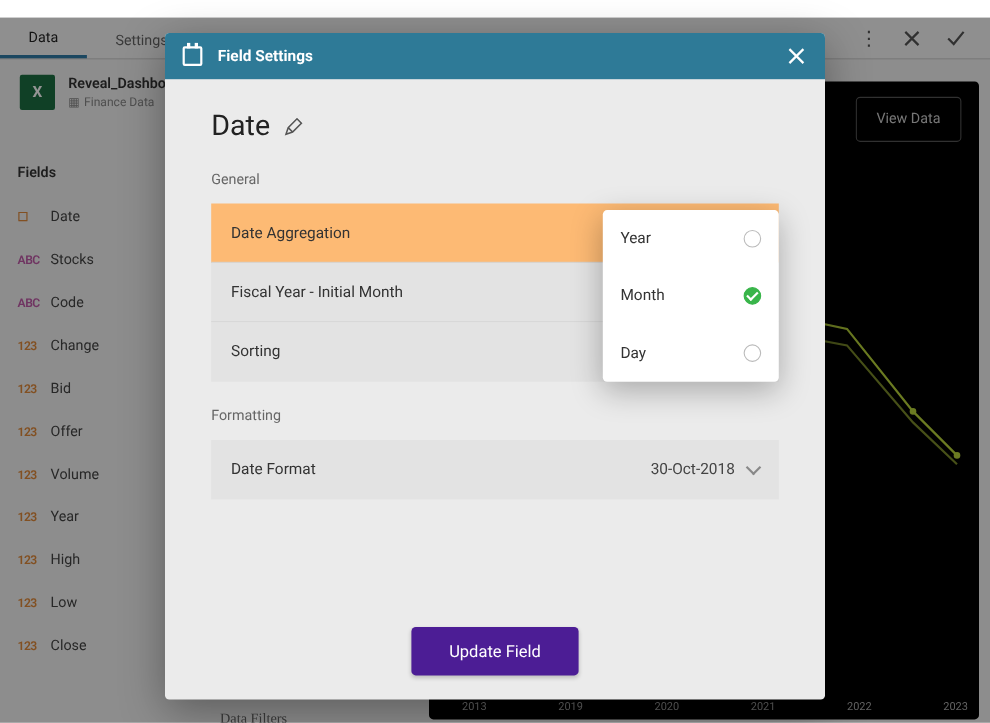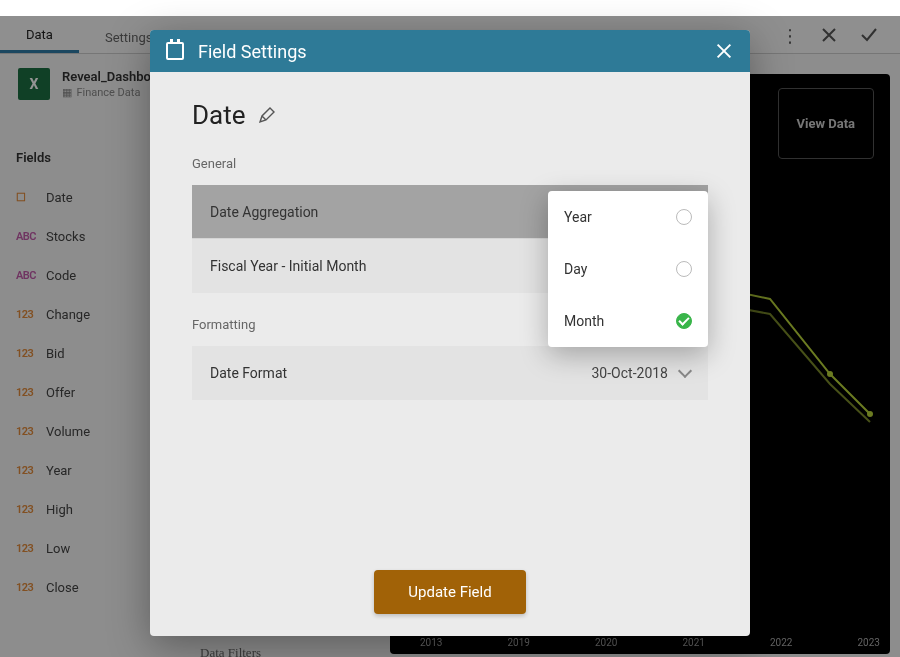--- a/index.html
+++ b/index.html
@@ -24,55 +24,55 @@
   .left-col { position: absolute; left: 0; top: 140px; width: 180px; padding: 0 16px; }
   .fields-hdr { font-size: 13px; color: #333; font-weight: 600; margin-bottom: 18px; position: absolute; top: -6px; }
   .field-list { margin-top: 22px; }
   .field-item { display: flex; align-items: center; gap: 10px; padding: 12px 0; font-size: 13px; color: #444; }
   .fi-icon { width: 20px; font-size: 11px; font-weight: 600; text-align: left; }
   .fi-date { color: #e08a3b; }
   .fi-abc { color: #c05aa8; letter-spacing: -0.5px; }
   .fi-123 { color: #e08a3b; letter-spacing: -0.5px; }
 
   .right-pane { position: absolute; top: 58px; right: 10px; width: 500px; height: 580px; background: #000; border-radius: 4px; }
-  .view-data-btn { position: absolute; top: 14px; right: 16px; padding: 27px 18px; border: 1px solid #555; border-radius: 4px; color: #ccc; font-size: 13px; font-weight: bold; }
+  .view-data-btn { position: absolute; top: 14px; right: 16px; padding: 12px 18px; border: 1px solid #555; border-radius: 4px; color: #ccc; font-size: 13px; }
   .chart-axis { position: absolute; bottom: 6px; left: 30px; right: 10px; display: flex; justify-content: space-between; font-size: 10px; color: #aaa; }
 
   .data-filters-lbl { position: absolute; left: 200px; bottom: 12px; font-size: 13px; color: #666; font-family: Liberation Serif, serif; }
 
   
   .scrim { position: absolute; inset: 0; background: rgba(0,0,0,0.42); }
 
   
   .modal { position: absolute; left: 150px; top: 14px; width: 600px; height: 606px; background: #ebebeb; border-radius: 4px; box-shadow: 0 10px 40px rgba(0,0,0,.35); display: flex; flex-direction: column; overflow: hidden; }
   .modal-hdr { height: 42px; background: #2e7a97; display: flex; align-items: center; padding: 0 16px; color: #fff; }
   .modal-hdr .cal-ic { width: 18px; height: 18px; border: 2px solid #fff; border-radius: 2px; position: relative; margin-right: 14px;}
   .modal-hdr .cal-ic::before { content:""; position:absolute; top:-5px; left:2px; width:3px; height:5px; background:#fff; }
   .modal-hdr .cal-ic::after { content:""; position:absolute; top:-5px; right:2px; width:3px; height:5px; background:#fff; }
-  .modal-title { font-size: 18px; font-weight: 400; }
+  .modal-title { font-size: 14px; font-weight: 700; }
   .modal-close { margin-left: auto; width: 20px; height: 20px; cursor: pointer; position: relative; }
   .modal-close::before, .modal-close::after { content:""; position:absolute; left:9px; top:1px; width:2px; height:18px; background:#fff; }
   .modal-close::before { transform: rotate(45deg);} .modal-close::after { transform: rotate(-45deg);}
 
   .modal-body { flex: 1; padding: 28px 42px 0; overflow: hidden; }
   .field-name-row { display:flex; align-items:center; gap:12px; margin-bottom: 26px;}
   .field-name { font-size: 26px; color: #222; font-weight: 400;}
   .pencil { width:18px; height:18px; color:#555; cursor:pointer; }
 
   .section-lbl { font-size: 13px; color: #666; margin-bottom: 14px; }
   .rows { background: transparent; margin-bottom: 24px; }
   .row { height: 54px; background: #e3e3e3; display:flex; align-items:center; padding: 0 18px; font-size: 14px; color: #333; border-bottom: 1px solid #d5d5d5; }
   .row:last-child { border-bottom: none; }
-  .row.active { background: #a3a3a3; }
+  .row.active { background: #fdba74; }
   .row .row-lbl { flex: 1; }
   .row .row-val { color: #444; margin-right: 12px; }
   .chev { display:inline-block; width:10px; height:10px; border-right:2px solid #888; border-bottom:2px solid #888; transform: rotate(45deg); margin-top:-4px; }
 
   .update-wrap { position:absolute; left:0; right:0; bottom: 22px; display:flex; justify-content:center; }
-  .update-btn { padding: 13px 34px; background: #a16207; color: #fff; font-size: 15px; border: none; border-radius: 4px; box-shadow: 0 2px 4px rgba(0,0,0,.2); cursor:pointer;}
+  .update-btn { padding: 13px 34px; background: #4c1d95; color: #fff; font-size: 15px; border: none; border-radius: 4px; box-shadow: 0 2px 4px rgba(0,0,0,.2); cursor:pointer;}
 
   
   .popover { position: absolute; left: 548px; top: 175px; width: 160px; background: #fff; border-radius: 4px; box-shadow: 0 8px 28px rgba(0,0,0,.28); overflow: hidden; }
   .pop-item { height: 52px; display:flex; align-items:center; padding: 0 16px; font-size: 14px; color:#333; cursor:pointer;text-align:center; }
   .radio { margin-left:auto; width:16px; height:16px; border-radius:50%; border:1.5px solid #bbb; display:flex; align-items:center; justify-content:center;}
   .radio.checked { background:#39b54a; border-color:#39b54a; }
   .radio.checked::after { content:""; width:8px; height:4px; border-left:2px solid #fff; border-bottom:2px solid #fff; transform: rotate(-45deg); margin-top:-2px;}
 
   svg { display:block; }
 </style>
@@ -201,20 +201,23 @@
       </div>
 
       <div class="section-lbl">General</div>
       <div class="rows">
         <div class="row active">
           <span class="row-lbl">Date Aggregation</span>
         </div>
         <div class="row">
           <span class="row-lbl">Fiscal Year - Initial Month</span>
         </div>
+        <div class="row">
+          <span class="row-lbl">Sorting</span>
+        </div>
       </div>
 
       <div class="section-lbl">Formatting</div>
       <div class="rows">
         <div class="row">
           <span class="row-lbl">Date Format</span>
           <span class="row-val">30-Oct-2018</span>
           <span class="chev"></span>
         </div>
       </div>
@@ -223,22 +226,22 @@
       <button class="update-btn">Update Field</button>
     </div>
   </div>
 
   <div class="popover" id="agg-pop">
       <div class="pop-item">
         <span>Year</span>
         <span class="radio"></span>
       </div>
       <div class="pop-item">
+        <span>Month</span>
+        <span class="radio checked"></span>
+      </div>
+      <div class="pop-item">
         <span>Day</span>
         <span class="radio"></span>
       </div>
-      <div class="pop-item">
-        <span>Month</span>
-        <span class="radio checked"></span>
-      </div>
     </div>
 
 </div>
 
 </body></html>

